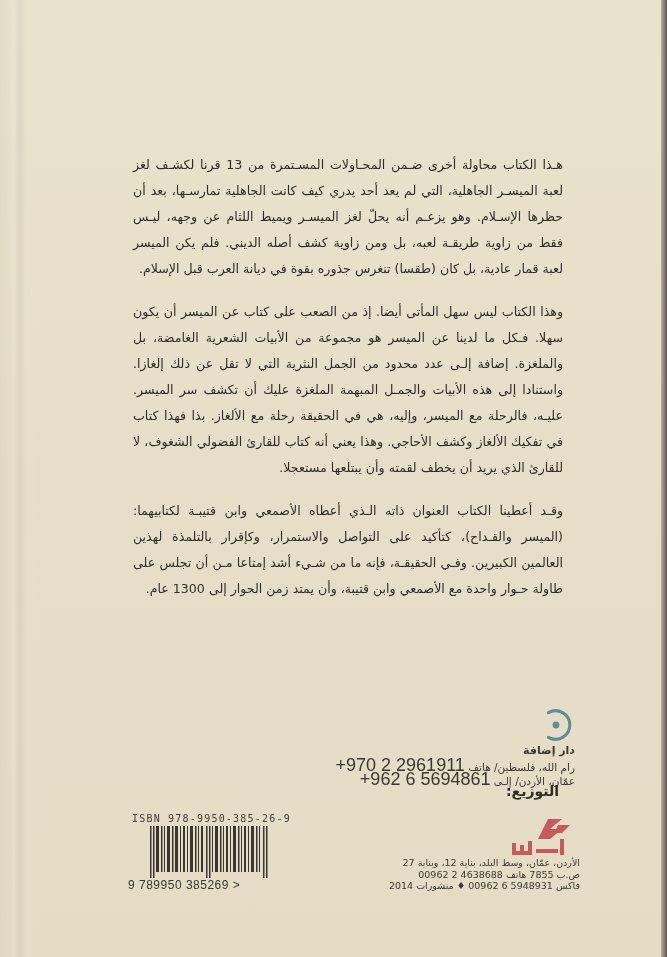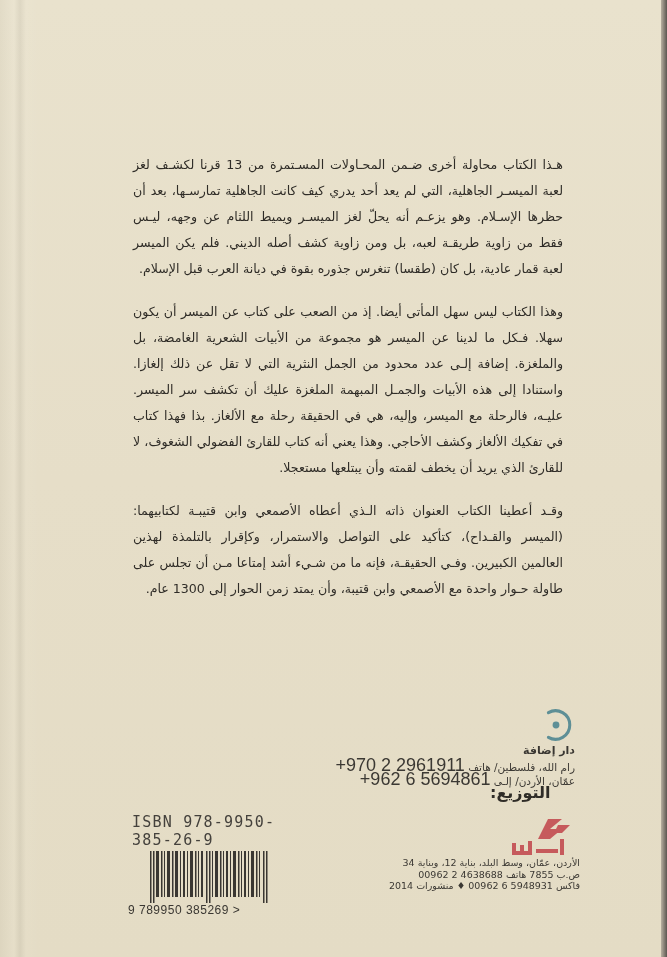--- a/index.html
+++ b/index.html
@@ -80,22 +80,22 @@
       direction: ltr;
       unicode-bidi: embed;
       margin-left: 40px;
     }
     .distribution-label {
       position: absolute;
       left: 490px;
       top: 783px;
       width: 85px;
       direction: rtl;
-      text-align: left;
-      font-size: 16px;
+      text-align: center;
+      font-size: 14px;
       font-weight: bold;
       color: #2f2c27;
     }
     .distributor {
       position: absolute;
       left: 400px;
       top: 815px;
       width: 180px;
       direction: rtl;
       text-align: right;
@@ -115,21 +115,21 @@
     }
     .barcode-block {
       position: absolute;
       left: 128px;
       top: 813px;
       width: 180px;
       height: 85px;
     }
     .isbn-text {
       font-family: "DejaVu Sans Mono", monospace;
-      font-size: 15px;
+      font-size: 10px;
       letter-spacing: 1.2px;
       color: #44413c;
       margin-left: 4px;
     }
     .bars {
       margin-left: 22px;
       margin-top: 2px;
       width: 120px;
       height: 52px;
     }
@@ -180,21 +180,21 @@
         <polygon points="44,4 58,4 46,14 58,14 46,24 34,24"></polygon>
         <polygon points="54,10 66,10 58,18 50,18"></polygon>
         <rect x="8" y="28" width="4" height="12"></rect>
         <rect x="16" y="30" width="4" height="10"></rect>
         <rect x="24" y="26" width="4" height="14"></rect>
         <rect x="32" y="34" width="22" height="4"></rect>
         <rect x="56" y="24" width="4" height="16"></rect>
         <rect x="8" y="36" width="20" height="4"></rect>
       </g>
     </svg>
-    <div class="dist-line">الأردن، عمّان، وسط البلد، بناية 12، وبناية 34</div>
+    <div class="dist-line">الأردن، عمّان، وسط البلد، بناية 12، وبناية 27</div>
     <div class="dist-line">ص.ب 7855 هاتف 4638688 2 00962</div>
     <div class="dist-line">فاكس 5948931 6 00962 ♦ منشورات 2014</div>
   </div>
 
   <div class="barcode-block">
     <div class="isbn-text">ISBN 978-9950-385-26-9</div>
     <svg class="bars" viewBox="0 0 120 52" preserveAspectRatio="none">
       <g fill="#3a3732">
         <rect x="0" y="0" width="1.5" height="52"></rect>
         <rect x="3" y="0" width="1.5" height="52"></rect>

